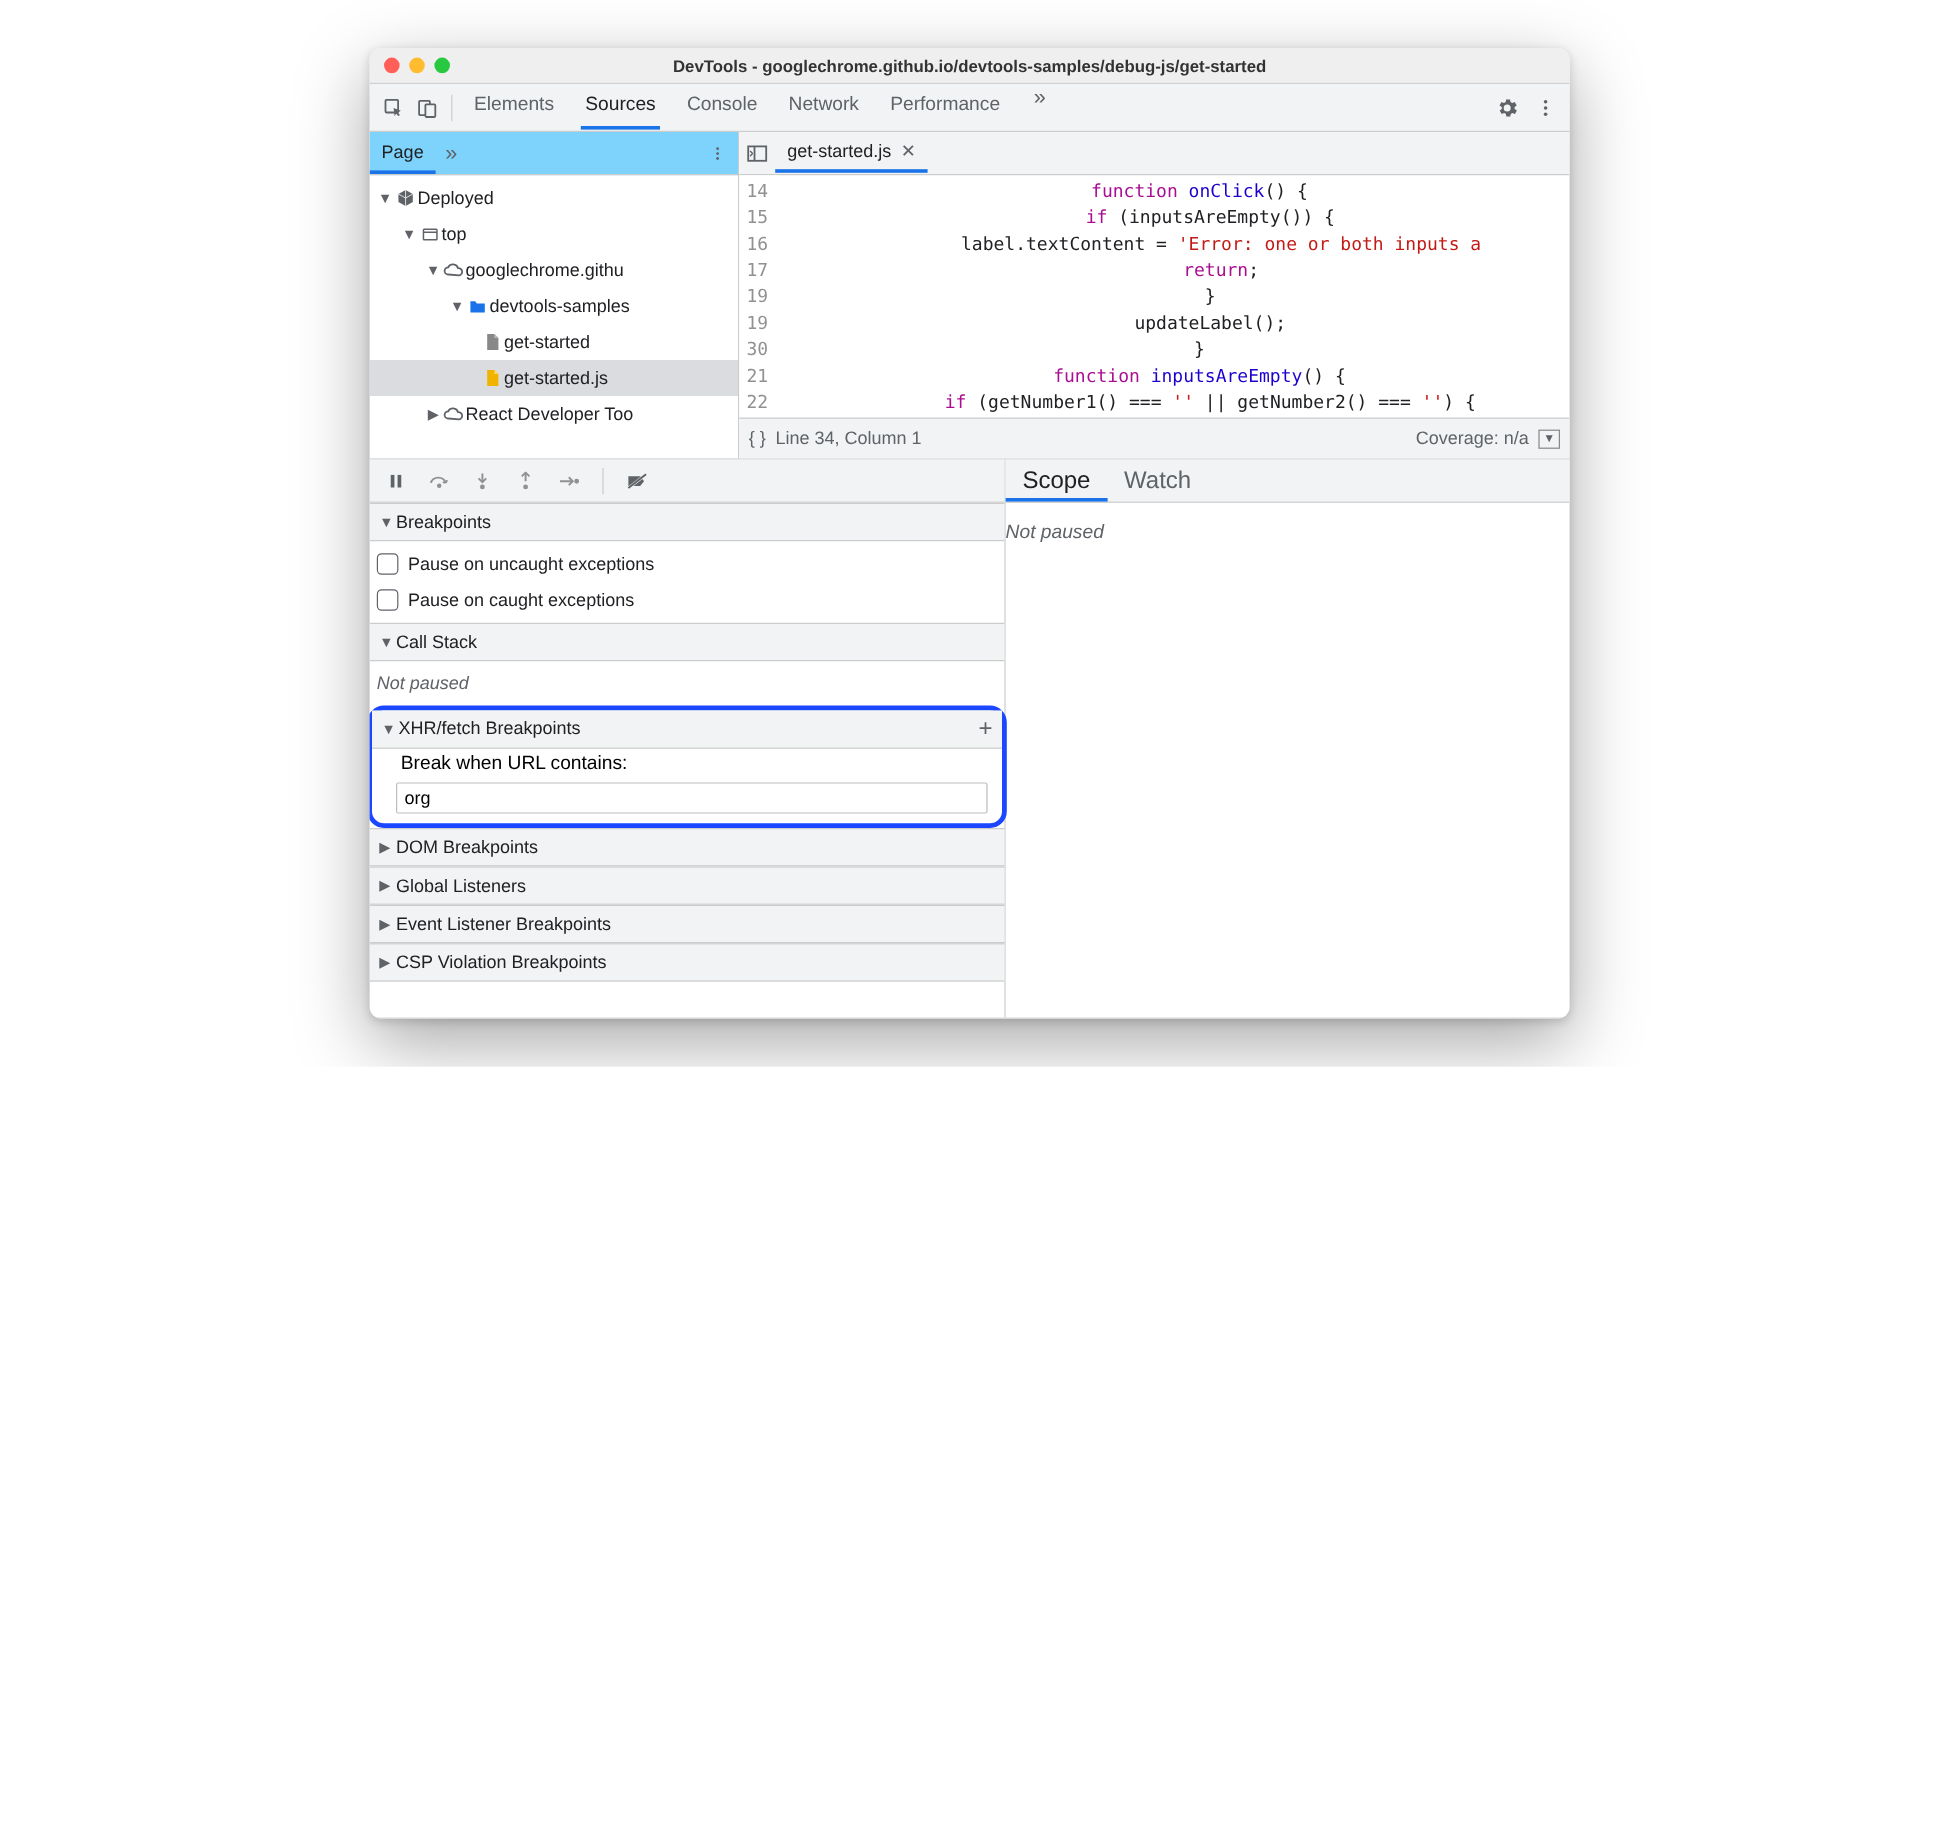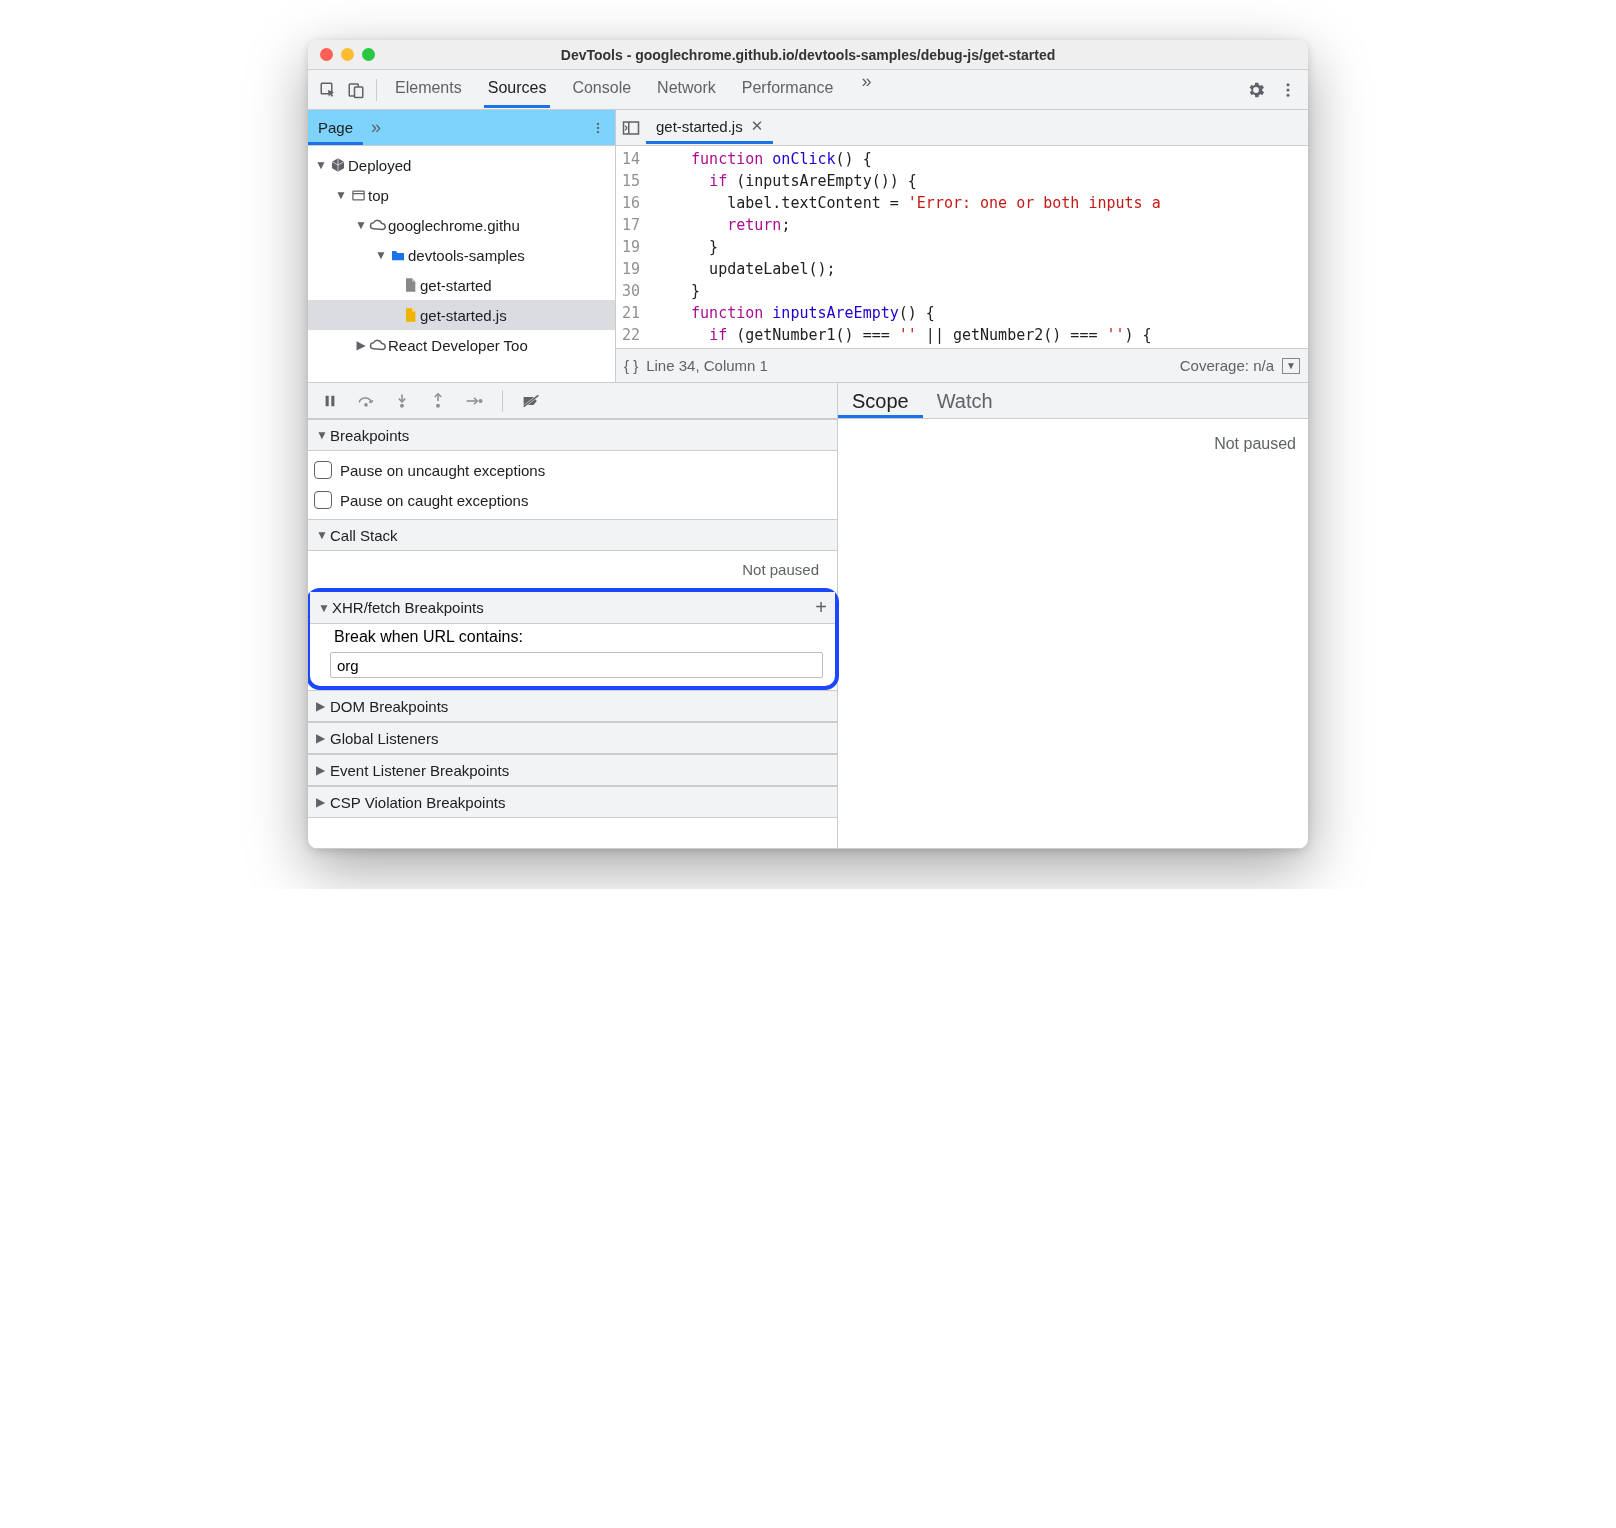--- a/index.html
+++ b/index.html
@@ -58,40 +58,40 @@
 .indent-3{padding-left:66px;} .indent-4{padding-left:92px;}
 .editor-side { flex:1; display:flex; flex-direction:column; overflow:hidden;}
 .ed-tabs { display:flex; align-items:center; height:36px; border-bottom:1px solid #ccc; background:#f1f3f4;}
 .ed-nav { width:30px; display:flex; align-items:center; justify-content:center; color:#5f6368; cursor:pointer;}
 .ed-tab { padding:6px 10px; border-bottom:3px solid #1a73e8; color:#202124; font-size:15px; display:flex; align-items:center; gap:8px;}
 .ed-tab .x { color:#5f6368; cursor:pointer;}
 .code { font-family: Menlo, Consolas, monospace; font-size:15px; display:flex; overflow:hidden;gap:41px;}
 .gutter { background:#fff; color:#919191; text-align:right; padding:2px 10px 2px 6px; border-right:0; user-select:none;}
 .gutter div { height:22px; line-height:22px;}
 .lines { padding:2px 0; flex:1; overflow:hidden;}
-.lines div { height:22px; line-height:22px; white-space:pre;}
+.lines div { height:22px; line-height:22px; white-space:pre;text-align:center;}
 .kw { color:#aa0d91;}
 .fn { color:#1c00cf;}
 .str { color:#c41a16;}
 .pn { color:#202124;}
 .statusbar { display:flex; align-items:center; height:34px; background:#f1f3f4; border-top:1px solid #ccc; padding:0 8px; font-size:15px; color:#5f6368;}
 .sb-l { display:flex; align-items:center; gap:8px;}
 .sb-r { margin-left:auto; display:flex; align-items:center; gap:8px;}
 .debug-row { display:flex; border-bottom:1px solid #ccc;}
 .debug-left { width:530px; display:flex; flex-direction:column; border-right:1px solid #ccc;}
 .dbg-toolbar { height:36px; display:flex; align-items:center; gap:8px; padding:0 8px; border-bottom:1px solid #ccc; background:#f1f3f4;}
 .dbg-toolbar .tb-icon{ color:#919191;}
 .section-hdr { display:flex; align-items:center; height:32px; padding:0 8px; font-size:15px; color:#202124; background:#f1f3f4; border-top:1px solid #ccc; border-bottom:1px solid #ccc; cursor:pointer;}
 .section-hdr:first-child{border-top:none;}
 .section-hdr .arrow{ width:14px; color:#5f6368; font-size:12px;}
 .section-hdr .plus { margin-left:auto; color:#5f6368; font-size:20px; font-weight:300;}
 .section-body { padding:4px 6px; font-size:15px; color:#202124;}
 .chk-row { display:flex; align-items:center; gap:8px; height:30px;}
 .chkbox { width:18px; height:18px; border:1.5px solid #5f6368; border-radius:4px; cursor:pointer;}
-.np { text-align:right; color:#5f6368; padding:6px 12px;}
+.np { text-align:left; font-style:italic; color:#5f6368; padding:6px 0;}
 .xhr-block { border:4px solid #1a47ff; border-radius:14px; margin:0 -2px; padding-bottom:8px;}
 .url-label { padding:4px 12px 4px 24px;}
 .url-input { margin:2px 10px 0 20px; width:calc(100% - 32px); height:26px; border:1px solid #bdbdbd; border-radius:2px; padding:0 6px; font-size:15px;}
 .debug-right { flex:1; display:flex; flex-direction:column;}
 .scope-tabs { display:flex; height:36px; border-bottom:1px solid #ccc; background:#f1f3f4;}
 .scope-tab { padding:7px 14px; font-size:20px; color:#5f6368; cursor:pointer;}
 .scope-tab.active{ color:#202124; border-bottom:3px solid #1a73e8;}
 svg { display:block;}
 </style>
 </head>

